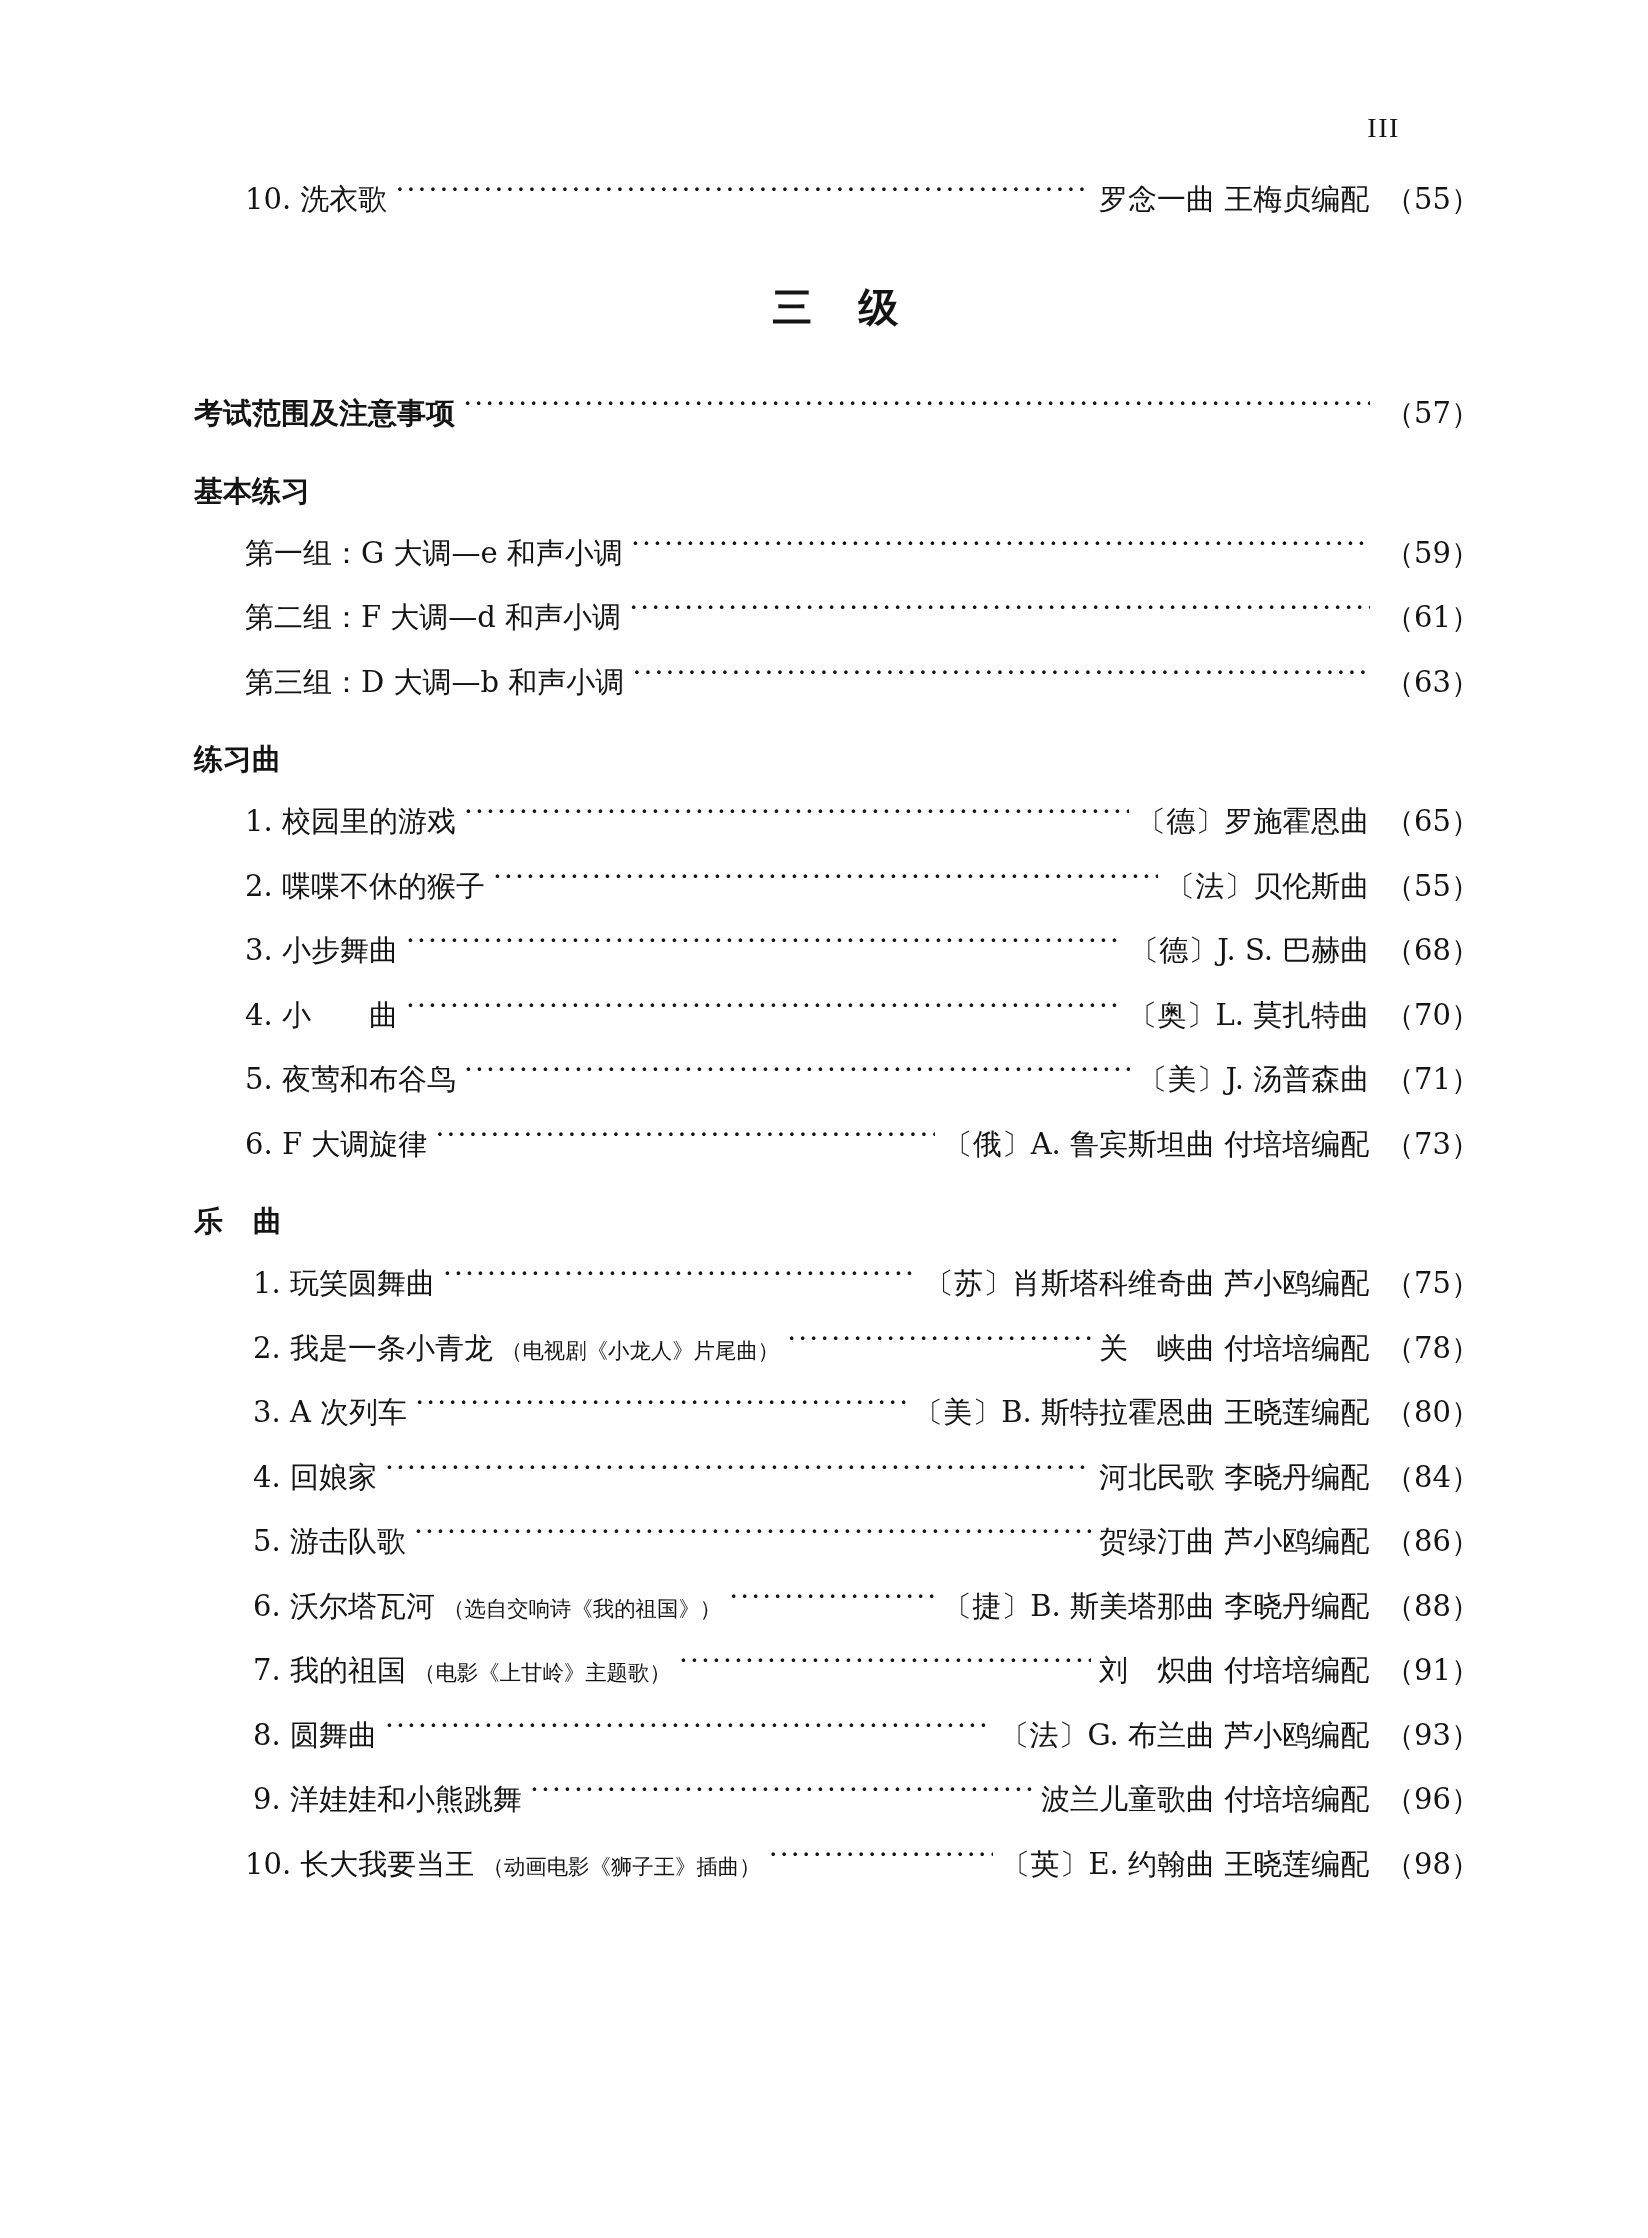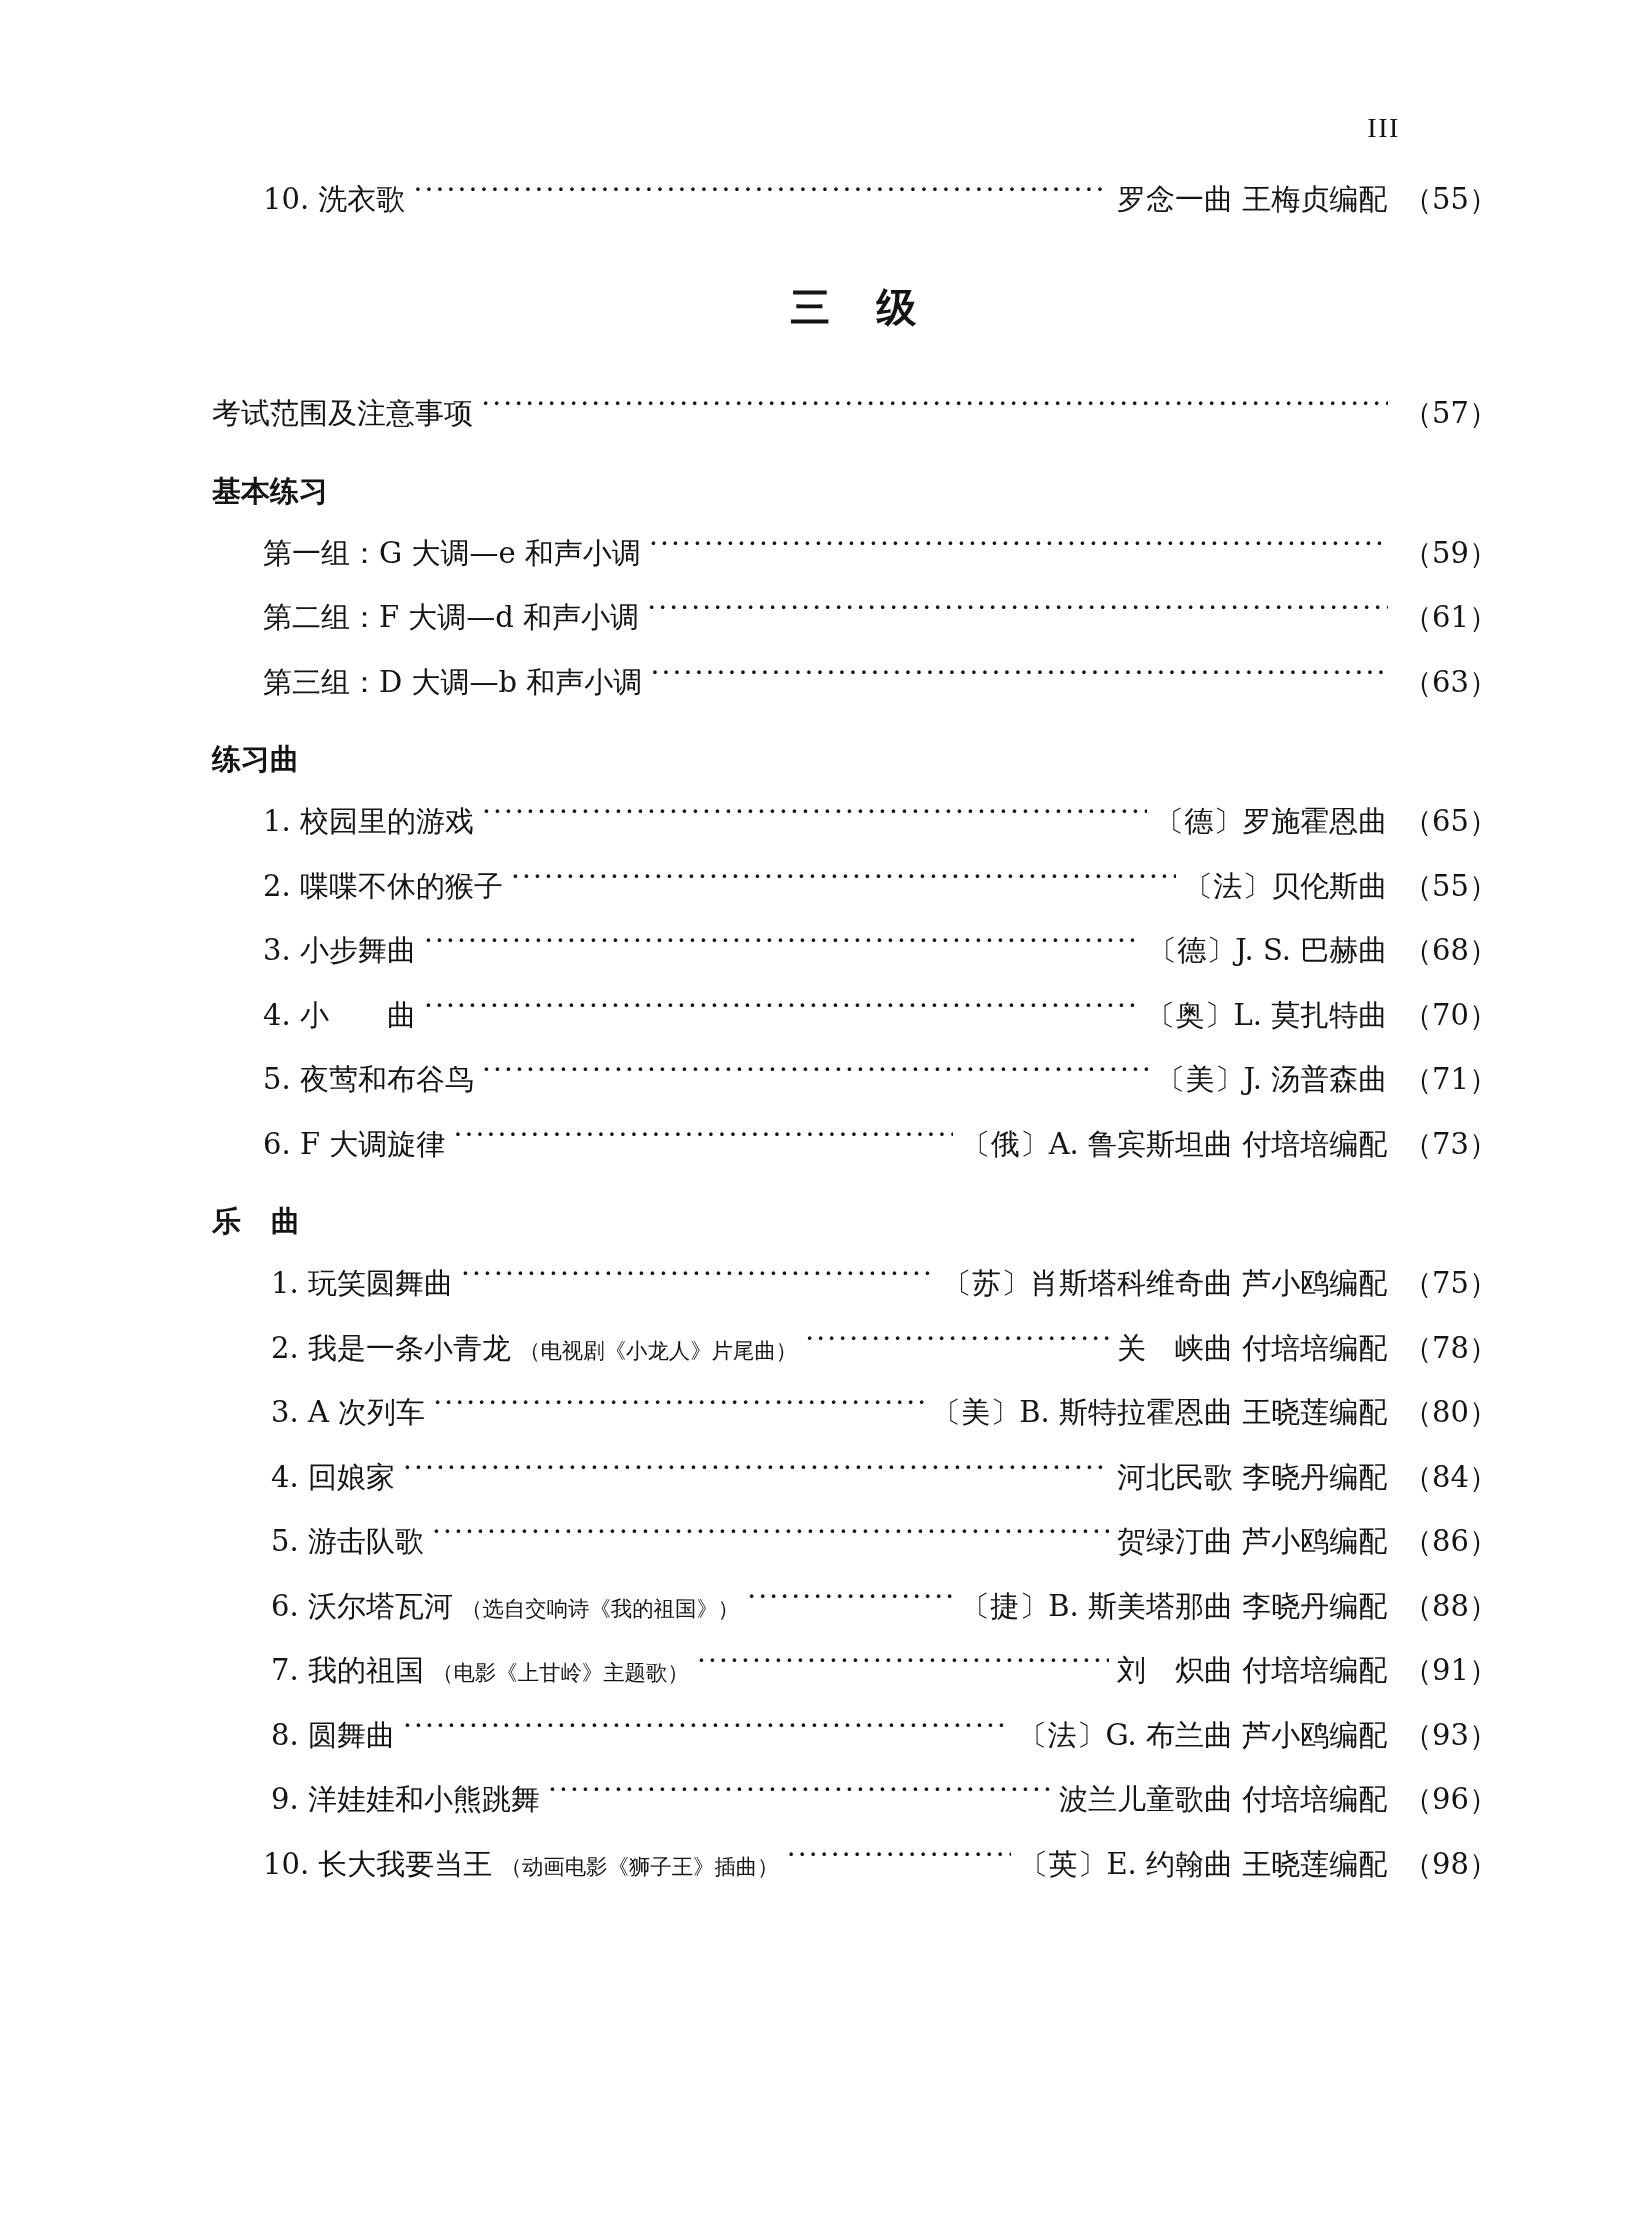--- a/index.html
+++ b/index.html
@@ -27,21 +27,21 @@
     top: 112px;
     right: 196px;
     font-size: 28px;
     letter-spacing: 1.6px;
     font-family: "Liberation Serif", "DejaVu Serif", serif;
   }
 
   
   .content {
     position: absolute;
-    left: 212px;
+    left: 194px;
     top: 180px;
     width: 1286px;
   }
 
   
   .row {
     display: flex;
     align-items: baseline;
     width: 100%;
     font-size: 29px;
@@ -98,21 +98,21 @@
   .group-heading {
     font-size: 29px;
     font-weight: bold;
     font-family: "DejaVu Sans", "Liberation Sans", sans-serif;
     margin: 0 0 28px 0;
     line-height: 1.0;
   }
   .group-heading .sp { display: inline-block; width: 30px; }
 
   .row.bold-row .title {
-    font-weight: normal;
+    font-weight: bold;
     font-family: "DejaVu Sans", "Liberation Sans", sans-serif;
   }
 
   
   .lvl0 { margin-left: 0; }
   .lvl1 { margin-left: 51px; width: calc(100% - 51px); }
   .lvl1b { margin-left: 59px; width: calc(100% - 59px); justify-content: flex-end; }
 
   .spacer-sm { height: 18px; }
 </style>

